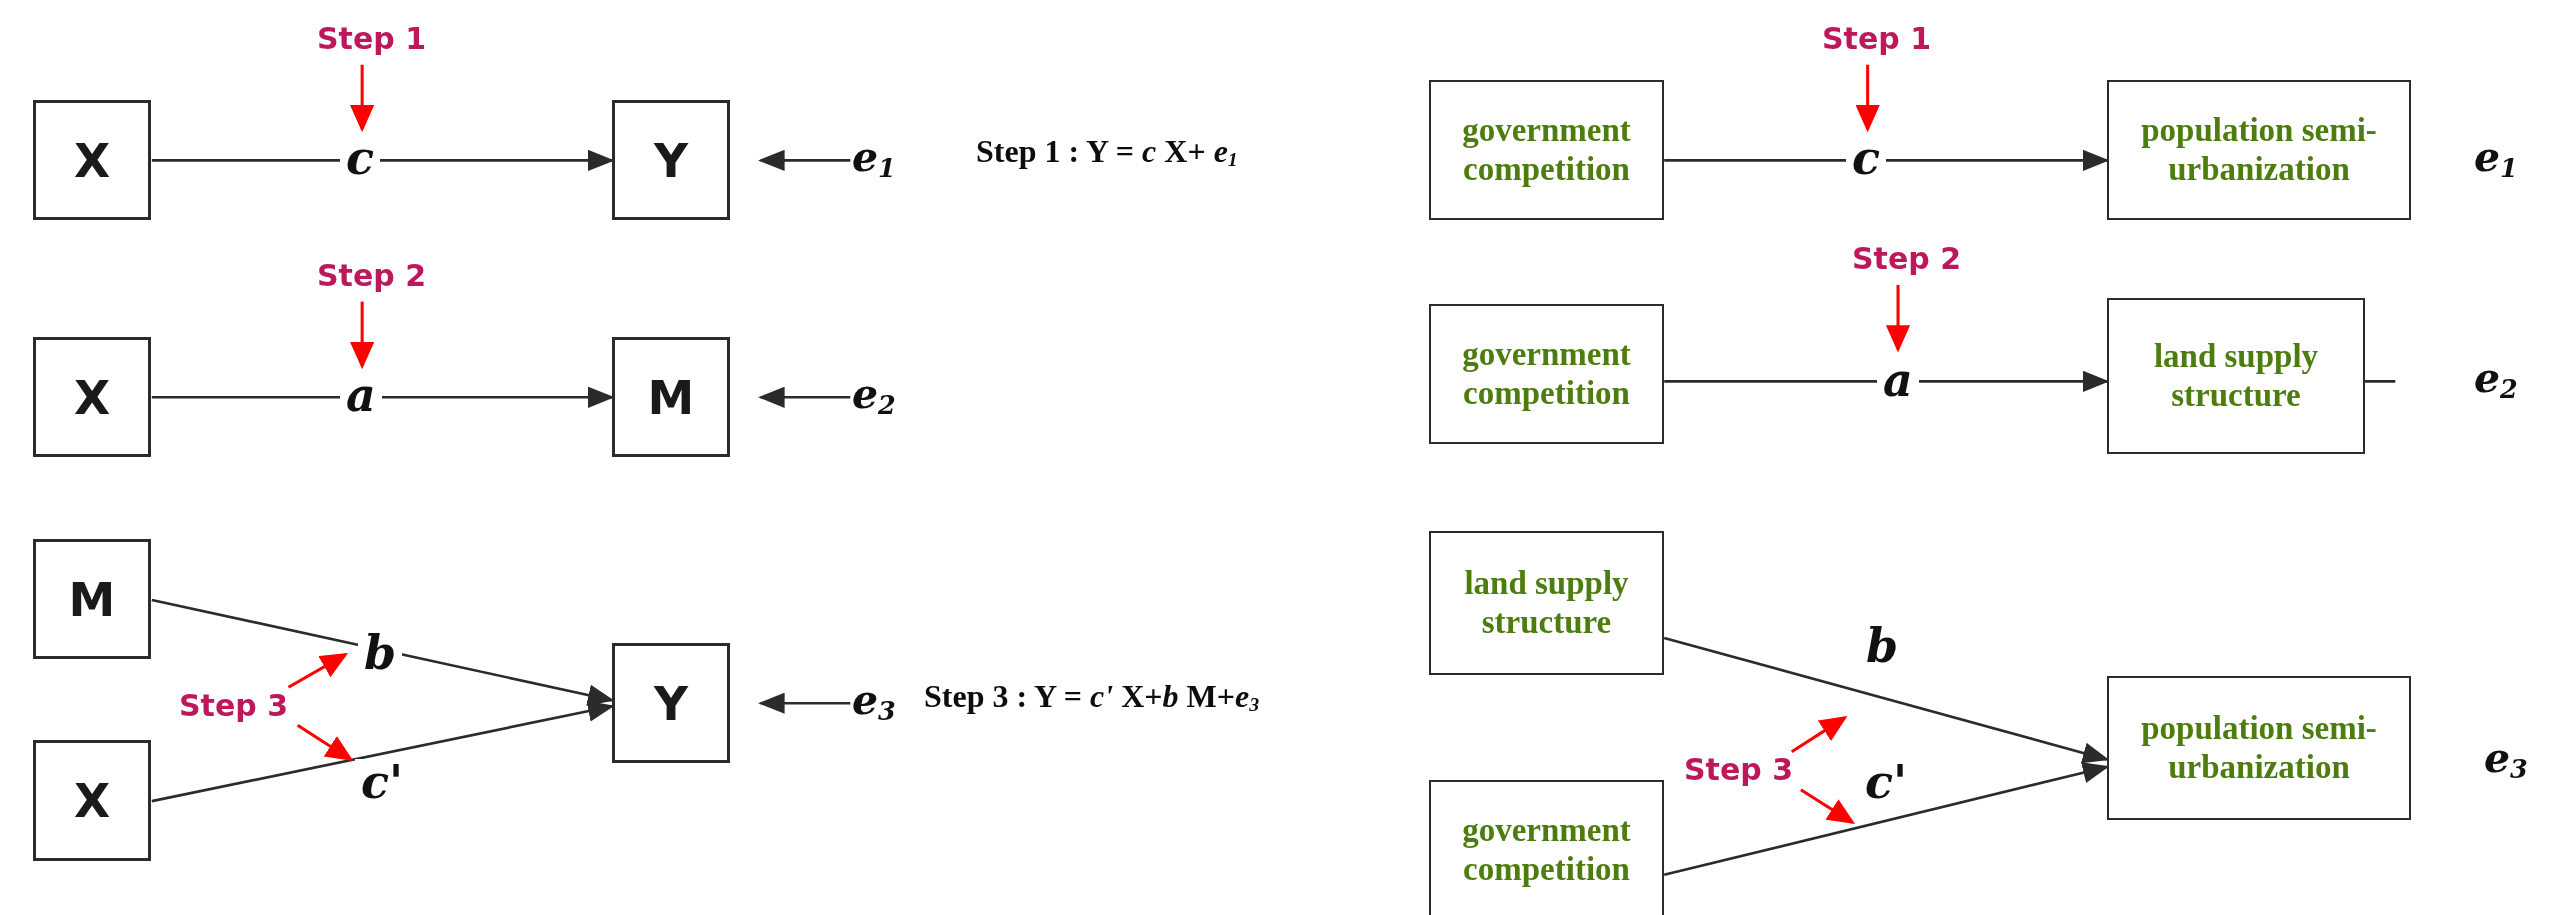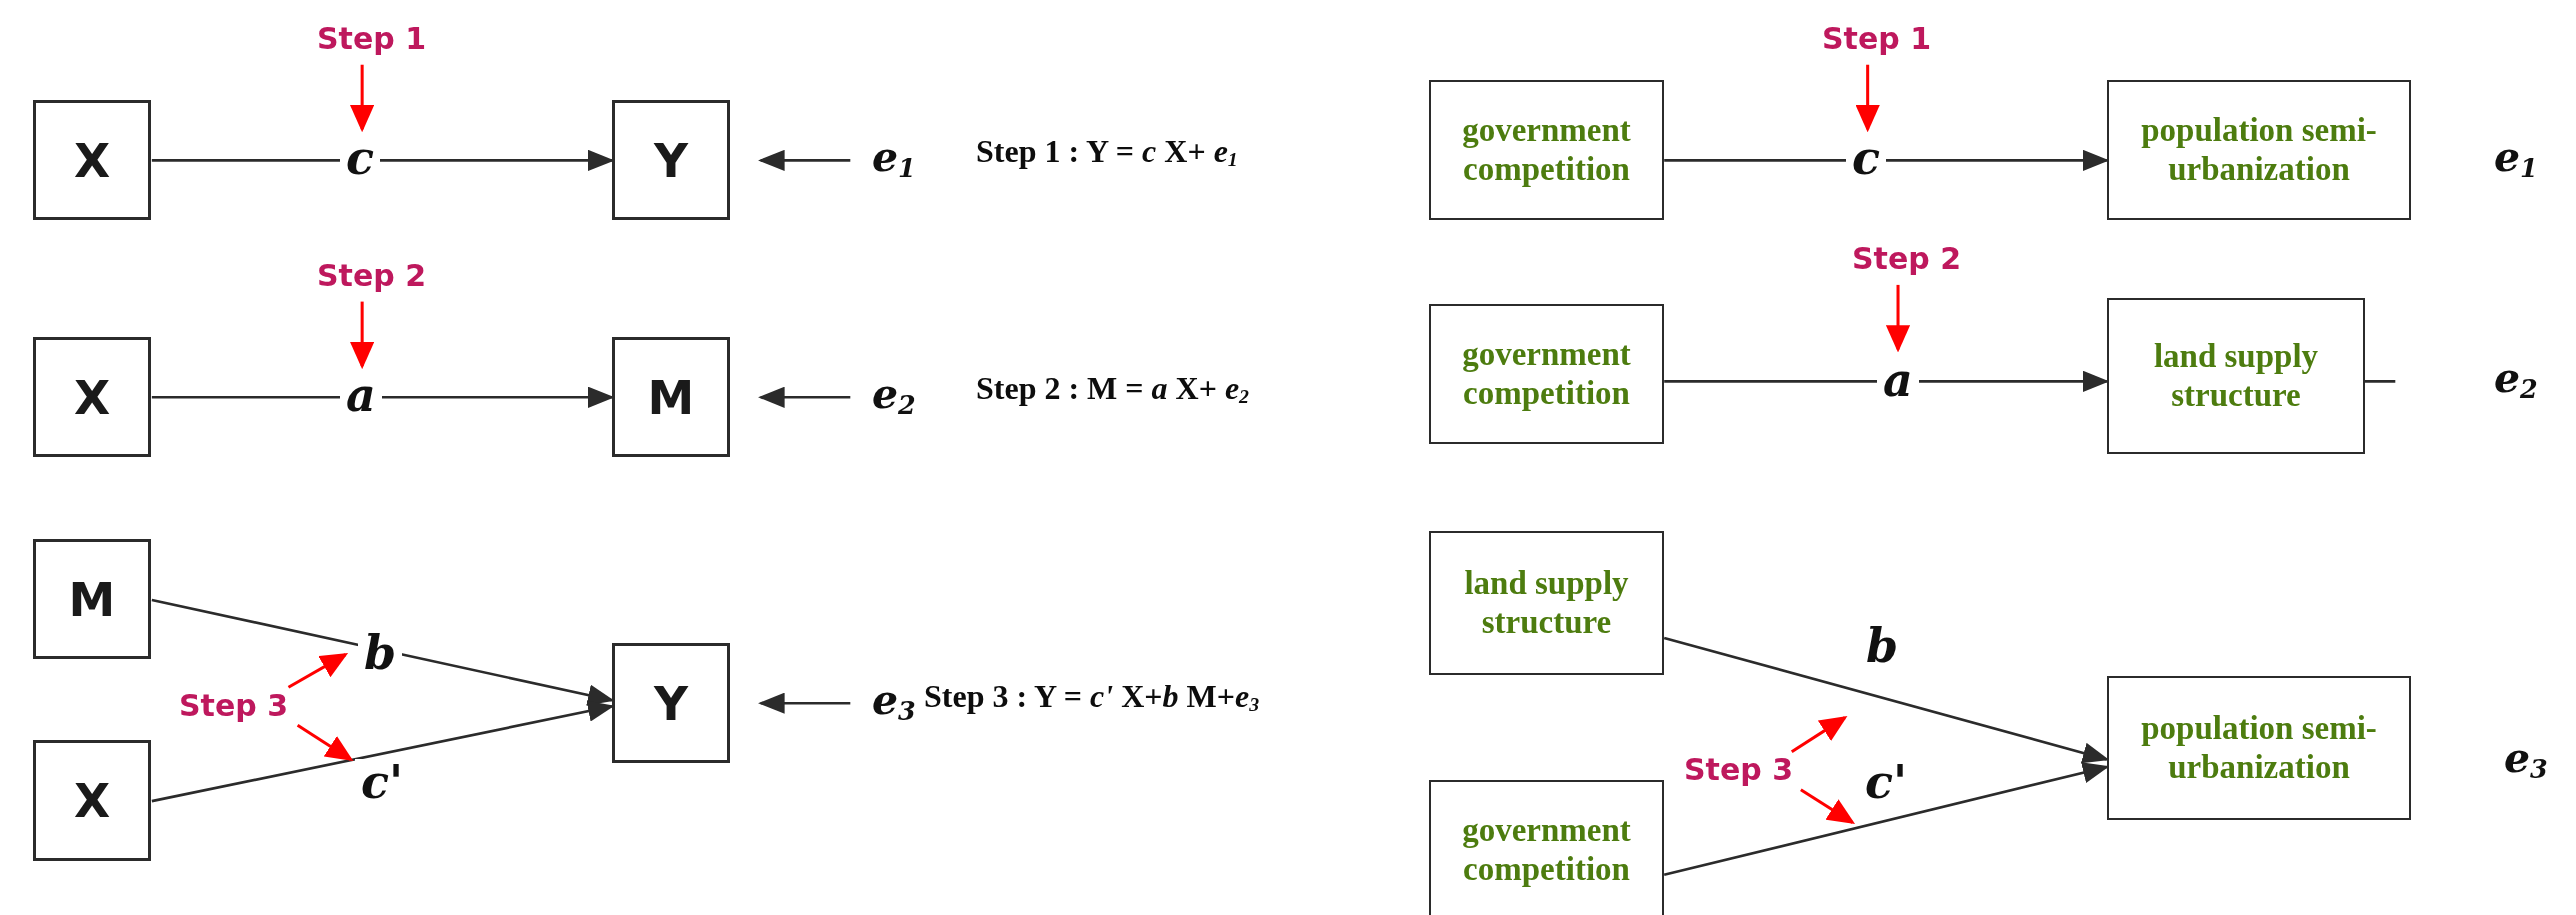--- a/index.html
+++ b/index.html
@@ -80,21 +80,20 @@
   .err {
     position: absolute;
     font-family: "DejaVu Serif", "Liberation Serif", serif;
     font-style: italic;
     font-weight: 700;
     font-size: 41px;
     color: #111111;
     white-space: nowrap;
     z-index: 8;
     line-height: 1;
-    margin-left: 20px;
   }
   .err sub {
     font-size: 0.62em;
     font-style: italic;
     vertical-align: -0.22em;
   }
 
   
   .equation {
     position: absolute;
@@ -216,28 +215,20 @@
 
   <div class="equation" style="left:976px; top:135px;">
     <span>Step 1 :</span>
     <span>Y</span>
     <span>=</span>
     <em>c</em>
     <span>X+</span>
     <em>e</em><sub>1</sub>
   </div>
 
-  <div class="equation" style="left:976px; top:372px;">
-    <span>Step 2 :</span>
-    <span>M</span>
-    <span>=</span>
-    <em>a</em>
-    <span>X+</span>
-    <em>e</em><sub>2</sub>
-  </div>
 
   <div class="equation" style="left:924px; top:680px;">
     <span>Step 3 :</span>
     <span>Y</span>
     <span>=</span>
     <em>c'</em>
     <span>X+</span><em>b</em><span> M+</span><em>e</em><sub>3</sub>
   </div>
 
   <div class="node wide" style="left:1429px; top:80px; width:235px; height:140px;">

